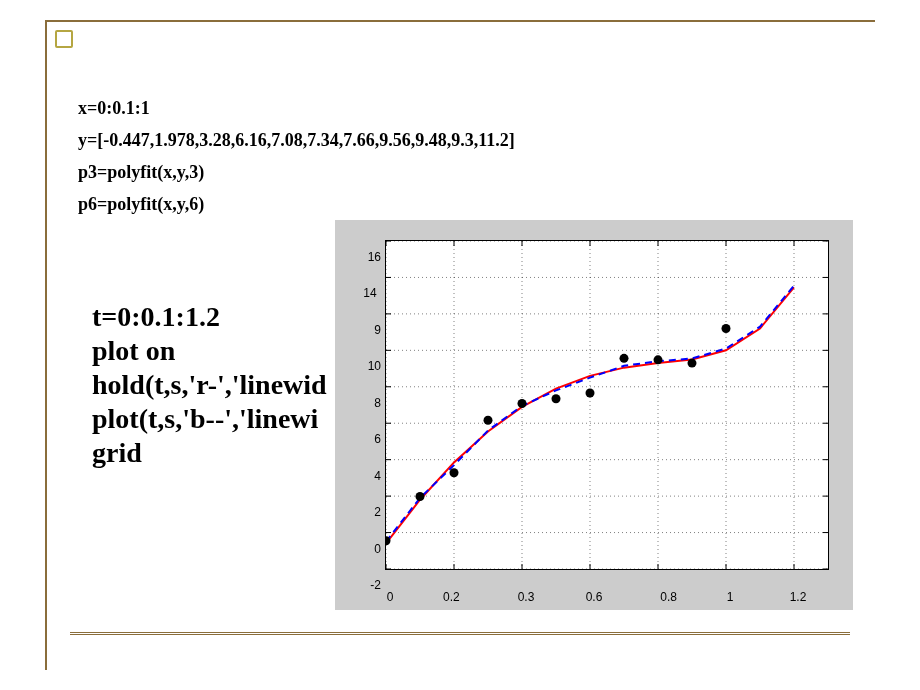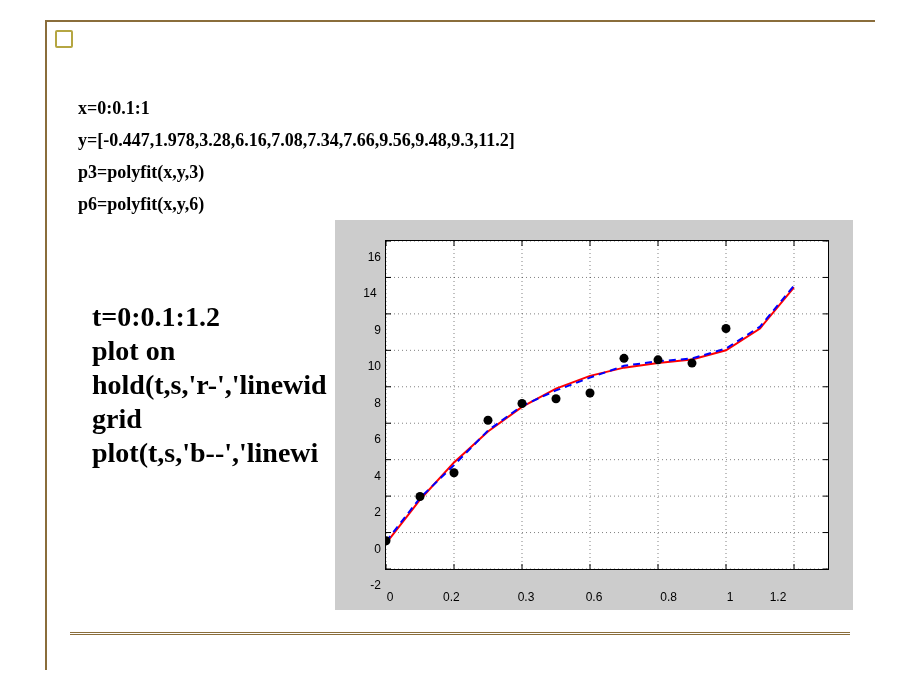--- a/index.html
+++ b/index.html
@@ -95,22 +95,22 @@
   <div>x=0:0.1:1</div>
   <div>y=[-0.447,1.978,3.28,6.16,7.08,7.34,7.66,9.56,9.48,9.3,11.2]</div>
   <div>p3=polyfit(x,y,3)</div>
   <div>p6=polyfit(x,y,6)</div>
 </div>
 
 <div class="code-block-2">
   <div>t=0:0.1:1.2</div>
   <div>plot on</div>
   <div>hold(t,s,'r-','linewid</div>
+  <div>plot(t,s,'b--','linewi</div>
   <div>grid</div>
-  <div>plot(t,s,'b--','linewi</div>
 </div>
 
 <div class="chart-panel">
   <div class="plot-area">
     <svg class="chart-svg" id="chartSvg" preserveAspectRatio="none" viewBox="0 0 442 328">
         <line x1="0" x2="0" y1="0" y2="328" stroke="#000" stroke-width="0.5" stroke-dasharray="1 3"></line>
         <line x1="68" x2="68" y1="0" y2="328" stroke="#000" stroke-width="0.5" stroke-dasharray="1 3"></line>
         <line x1="136" x2="136" y1="0" y2="328" stroke="#000" stroke-width="0.5" stroke-dasharray="1 3"></line>
         <line x1="204" x2="204" y1="0" y2="328" stroke="#000" stroke-width="0.5" stroke-dasharray="1 3"></line>
         <line x1="272" x2="272" y1="0" y2="328" stroke="#000" stroke-width="0.5" stroke-dasharray="1 3"></line>
@@ -174,21 +174,21 @@
         <circle cx="306" cy="122.0888888888889" r="4.5" fill="#000000"></circle>
         <circle cx="339.99999999999994" cy="87.4666666666667" r="4.5" fill="#000000"></circle>
       </svg>
   </div>
 <div class="tick-label-x" style="left: 40px; top: 352px; width: 30px; text-align: center;">0</div>
     <div class="tick-label-x" style="left: 108px; top: 352px; width: 30px; text-align: left;">0.2</div>
     <div class="tick-label-x" style="left: 176px; top: 352px; width: 30px; text-align: center;">0.3</div>
     <div class="tick-label-x" style="left: 244px; top: 352px; width: 30px; text-align: center;">0.6</div>
     <div class="tick-label-x" style="left: 312px; top: 352px; width: 30px; text-align: right;">0.8</div>
     <div class="tick-label-x" style="left: 380px; top: 352px; width: 30px; text-align: center;">1</div>
-    <div class="tick-label-x" style="left: 428px; top: 352px; width: 30px; text-align: center;">1.2</div>
+    <div class="tick-label-x" style="left: 448px; top: 352px; width: 30px; text-align: center;">1.2</div>
     <div class="tick-label-y" style="left: 24px; top: 340px; width: 22px; text-align: right;">-2</div>
     <div class="tick-label-y" style="left: 24px; top: 303.556px; width: 22px; text-align: right;">0</div>
     <div class="tick-label-y" style="left: 24px; top: 267.111px; width: 22px; text-align: right;">2</div>
     <div class="tick-label-y" style="left: 24px; top: 230.667px; width: 22px; text-align: right;">4</div>
     <div class="tick-label-y" style="left: 24px; top: 194.222px; width: 22px; text-align: right;">6</div>
     <div class="tick-label-y" style="left: 24px; top: 157.778px; width: 22px; text-align: right;">8</div>
     <div class="tick-label-y" style="left: 24px; top: 121.333px; width: 22px; text-align: right;">10</div>
     <div class="tick-label-y" style="left: 24px; top: 84.8889px; width: 22px; text-align: right;">9</div>
     <div class="tick-label-y" style="left: 24px; top: 48.4444px; width: 22px; text-align: center;">14</div>
     <div class="tick-label-y" style="left: 24px; top: 12px; width: 22px; text-align: right;">16</div>

